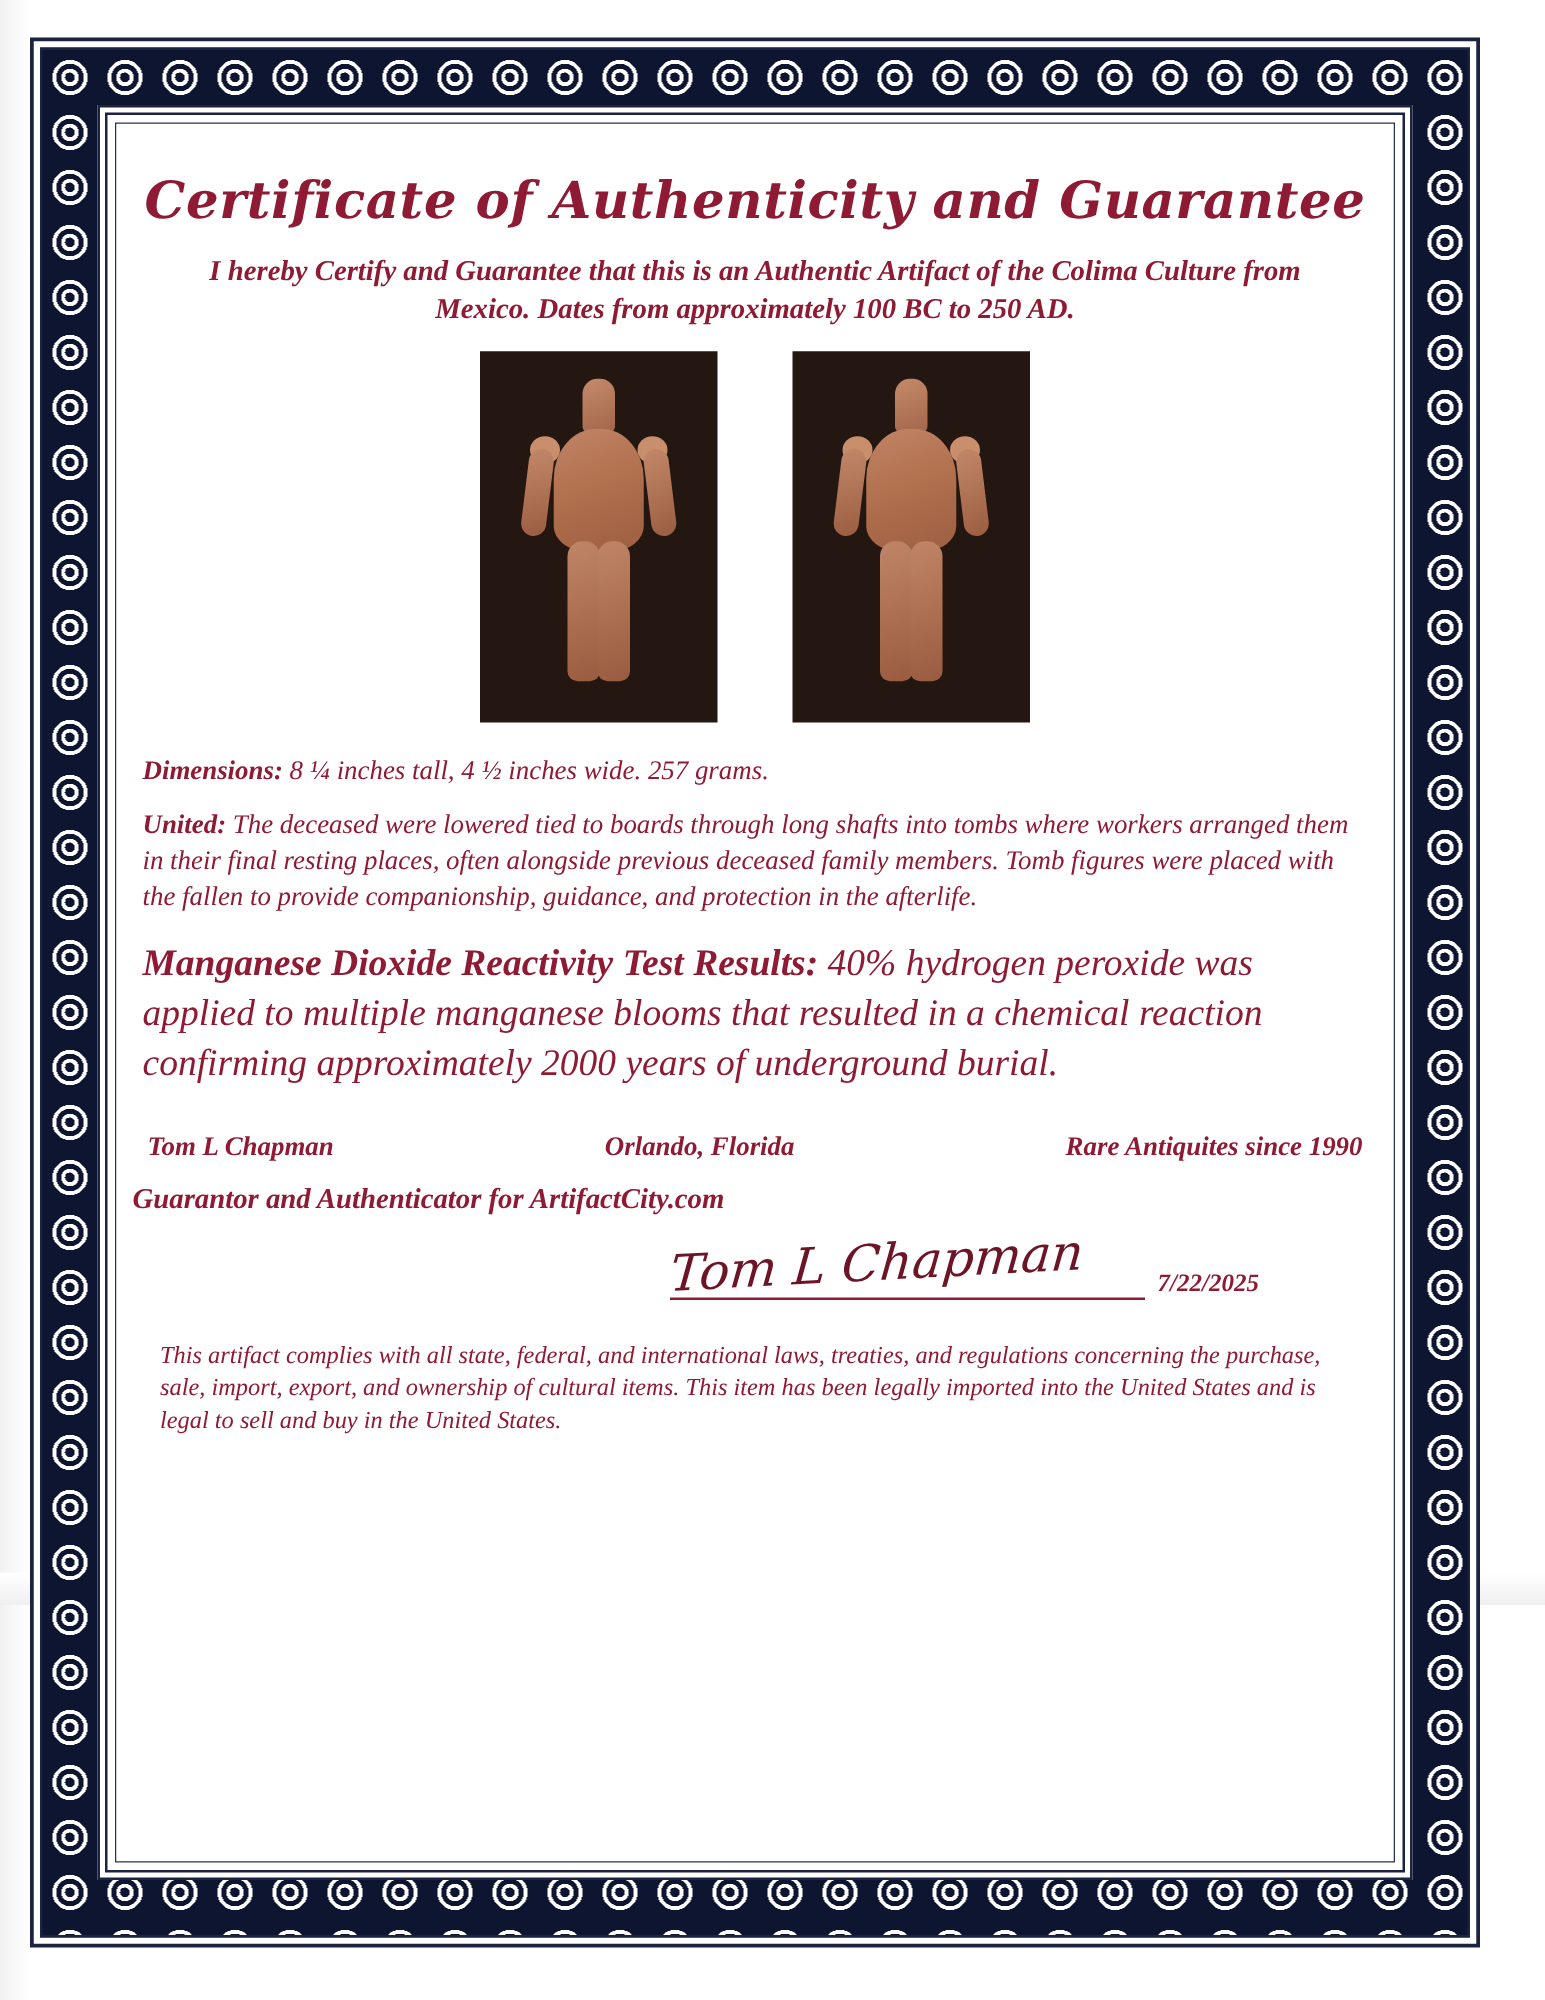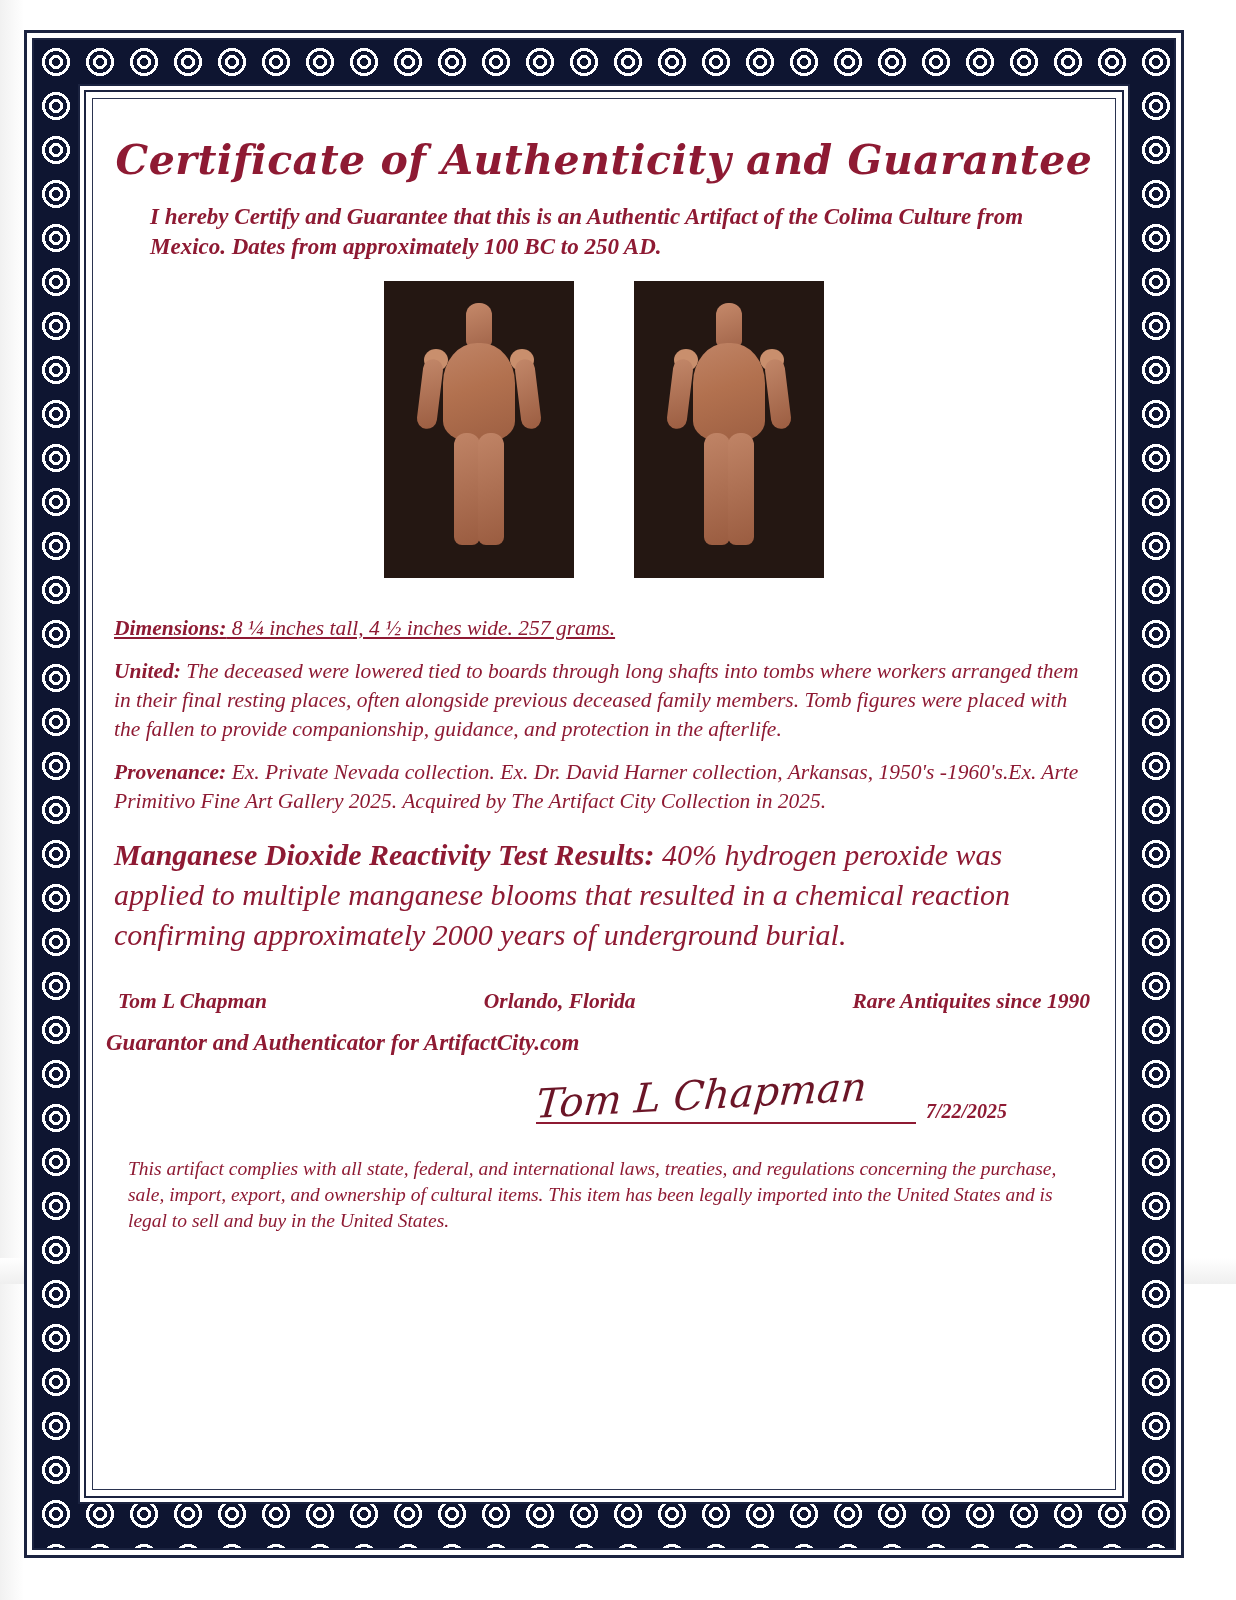--- a/index.html
+++ b/index.html
@@ -98,21 +98,21 @@
     font-family: "DejaVu Serif", serif;
     font-size: 41px;
     font-weight: bold;
     font-style: italic;
     letter-spacing: 0.5px;
     color: #8e1a33;
     margin-top: 24px;
   }
 
   .cert-sub {
-    text-align: left;
+    text-align: center;
     font-size: 23px;
     font-weight: bold;
     font-style: italic;
     line-height: 1.32;
     color: #8e1a33;
     margin: 18px 44px 0 44px;
   }
 
   .photos {
     display: flex;
@@ -188,21 +188,21 @@
     margin: 0 8px 0 8px;
     font-size: 21.5px;
     font-style: italic;
     line-height: 1.33;
     color: #8e1a33;
   }
   .field + .field { margin-top: 15px; }
   .field .lbl {
     font-weight: bold;
   }
-  .field.first { margin-top: 36px; text-decoration: underline; }
+  .field.first { margin-top: 24px; }
   .field.mno { font-size: 30px; margin-top: 20px; }
   .field.mno .lbl { font-weight: bold; }
 
   .signers {
     display: flex;
     justify-content: space-between;
     margin: 34px 12px 0 12px;
     font-size: 21.5px;
     font-weight: bold;
     font-style: italic;
@@ -320,23 +320,20 @@
 
     <div class="field first">
       <span class="lbl">Dimensions:</span><span> 8 ¼ inches tall, 4 ½ inches wide. 257 grams.</span>
     </div>
 
     <div class="field">
       <span class="lbl">United:</span><span> The deceased were lowered tied to boards through long shafts into tombs where workers arranged them in their final resting places, often alongside previous deceased family members. Tomb figures were placed with the fallen to provide companionship, guidance, and protection in the afterlife.</span>
     </div>
 
 
-    <div class="field">
-      <span class="lbl">Provenance:</span><span> Ex. Private Nevada collection. Ex. Dr. David Harner collection, Arkansas, 1950's -1960's.Ex. Arte Primitivo Fine Art Gallery 2025. Acquired by The Artifact City Collection in 2025.</span>
-    </div>
 
     <div class="field mno">
       <span class="lbl">Manganese Dioxide Reactivity Test Results:</span><span> 40% hydrogen peroxide was applied to multiple manganese blooms that resulted in a chemical reaction confirming approximately 2000 years of underground burial.</span>
     </div>
 
     <div class="signers">
       <span>Tom L Chapman</span>
       <span>Orlando, Florida</span>
       <span>Rare Antiquites since 1990</span>
     </div>

